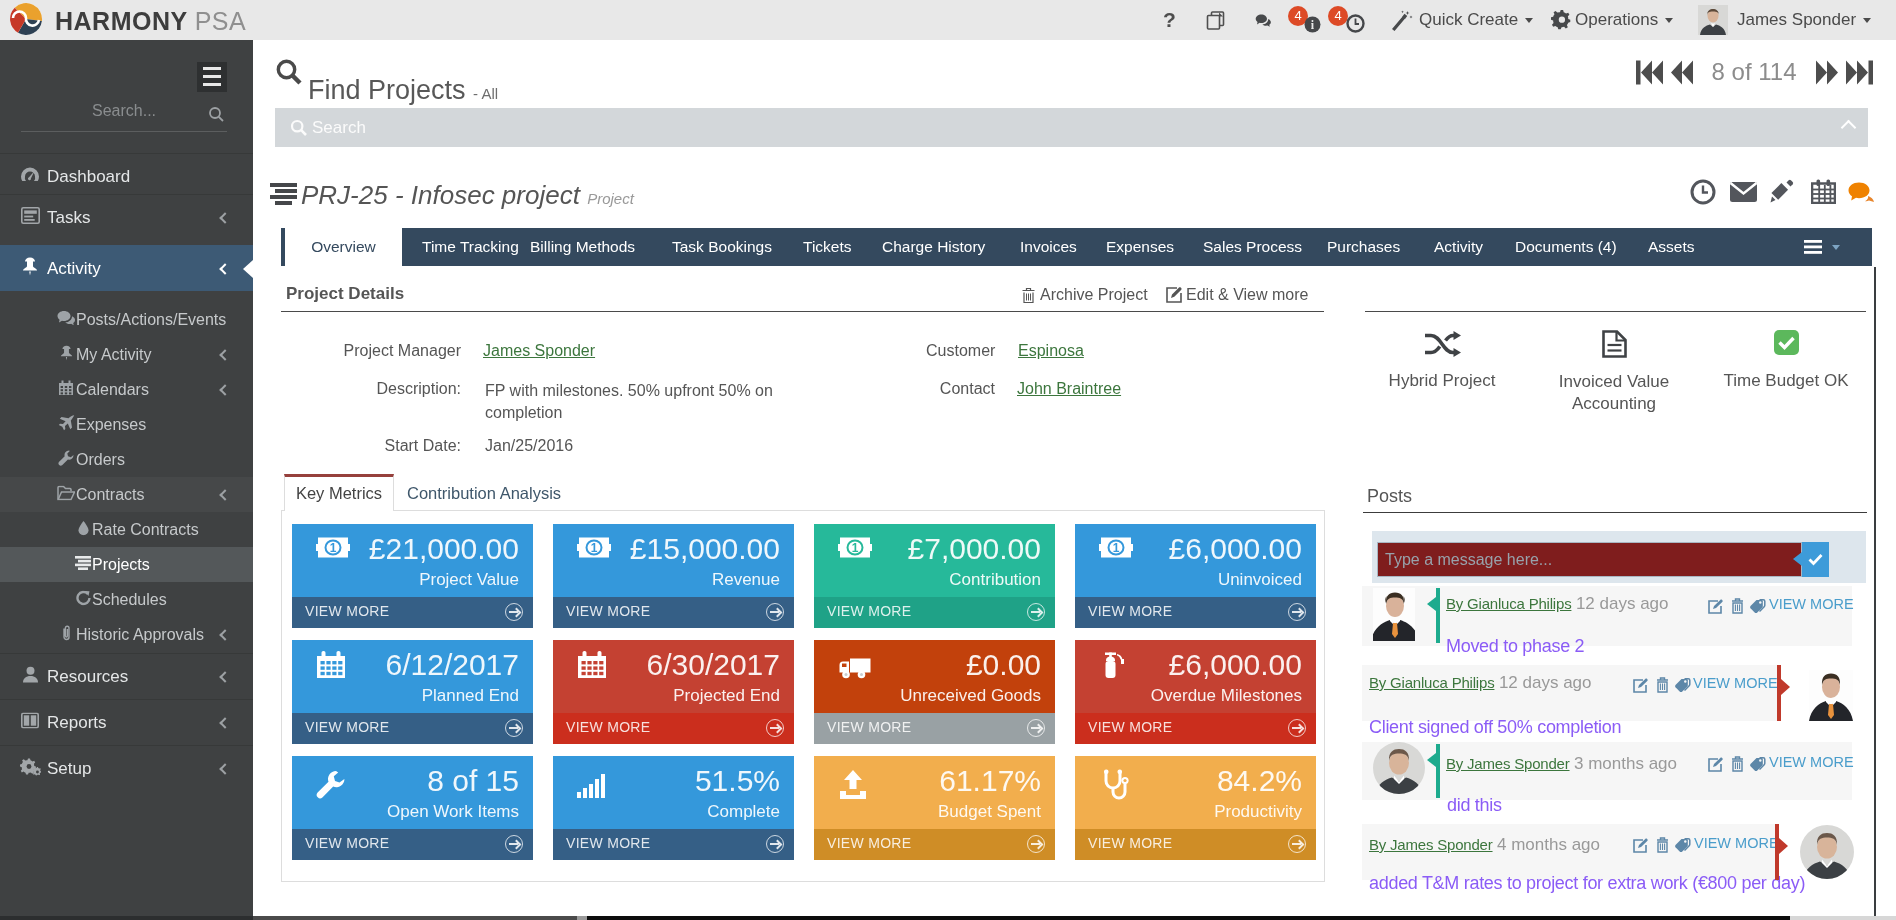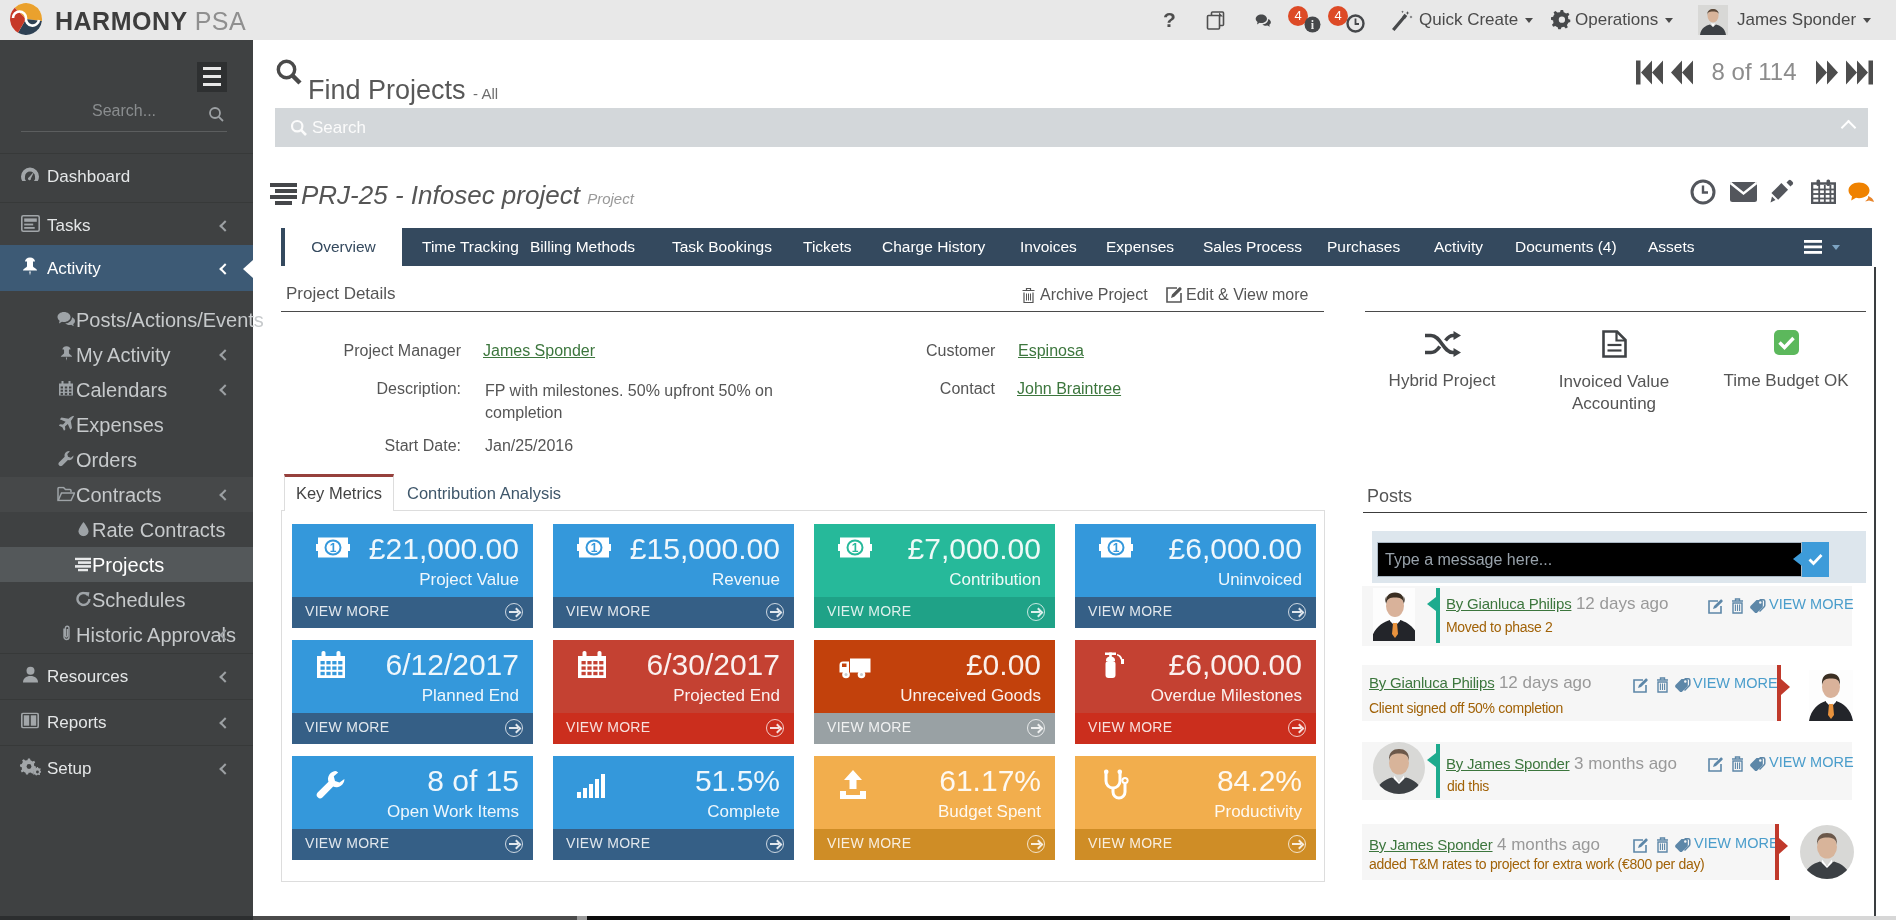--- a/index.html
+++ b/index.html
@@ -17,41 +17,41 @@
 
 
 #sidebar { position:absolute; left:0; top:40px; width:253px; height:876px; background:#3f4142; z-index:10;text-align:center; }
 #hamb { position:absolute; right:26px; top:22px; width:30px; height:30px; background:#2e3031; }
 #hamb div { height:3px; background:#e8e8e8; margin:5px 6px 0 6px; }
 #sbsearch { position:absolute; left:21px; top:62px; width:206px; border-bottom:1px solid #5c5e5f; height:30px; color:#8a8d8f; font-size:16px; }
 .mi { position:absolute; left:0; width:253px; color:#e4e6e7; font-size:17px; border-top:1px solid #373939; }
 .mi .ic { position:absolute; left:19px; top:50%; transform:translateY(-50%); width:22px; text-align:center; color:#a2a6a9; }
 .mi .lb { position:absolute; left:47px; top:50%; transform:translateY(-50%); }
 .mi .chev { position:absolute; right:24px; top:50%; width:8px; height:8px; border-left:2px solid #9da1a4; border-bottom:2px solid #9da1a4; transform:translateY(-50%) rotate(45deg); }
-.sub { font-size:20px; color:#c6c9cb; border-top:none; }
+.sub { font-size:16px; color:#c6c9cb; border-top:none; }
 .sub .ic { left:55px; }
 .sub .lb { left:76px; }
 .sub2 .ic { left:72px; }
 .sub2 .lb { left:92px; }
 #act-arrow { position:absolute; right:0; width:0; height:0; border-top:9px solid transparent; border-bottom:9px solid transparent; border-right:10px solid #fff; }
 
 
 #main { position:absolute; left:253px; top:40px; width:1643px; height:876px; background:#fff; }
 #pgtitle { position:absolute; left:55px; top:35px; font-size:27px; color:#585858; }
 #pgtitle small { font-size:15px; color:#6e6e6e; }
 #searchbar { position:absolute; left:22px; top:68px; width:1593px; height:39px; background:#d3d7da; }
 #searchbar .ph { position:absolute; left:37px; top:10px; color:#fbfbfb; font-size:17px; }
 #rectitle { position:absolute; left:48px; top:140px; font-size:26px; color:#555;font-style:italic; }
 #rectitle small { font-size:15px; color:#999; }
 .ricon { position:absolute; top:139px; }
 #tabbar { position:absolute; left:28px; top:188px; width:1591px; height:38px; background:#34495e; }
 .tab { position:absolute; top:0; height:38px; line-height:38px; color:#fff; font-size:15.5px; }
 #tab-active { position:absolute; left:4px; top:0; width:117px; height:38px; background:#fff; color:#34495e; text-align:center; line-height:38px; font-size:15.5px; }
 
-#pd-title { position:absolute; left:33px; top:244px; font-size:17px; color:#555; }
+#pd-title { position:absolute; left:33px; top:244px; font-size:17px; color:#555;font-weight:bold; }
 .pd-link { position:absolute; top:246px; font-size:16px; color:#555; }
 #pd-hr { position:absolute; left:28px; top:271px; width:1043px; height:0; border-top:1px solid #4a4a4a; }
 .fl { position:absolute; font-size:16px; color:#555; white-space:nowrap; }
 .fl-label { text-align:right; }
 a.green { color:#3c763d; text-decoration:underline; }
 
 #km-tab { position:absolute; left:31px; top:434px; width:110px; height:37px; background:#fff; border:1px solid #ddd; border-top:3px solid #96403c; border-bottom:none; color:#444; font-size:16.5px; text-align:center; line-height:33px; z-index:3; }
 #ca-tab { position:absolute; left:154px; top:444px; font-size:16.5px; color:#3f576b; }
 #km-panel { position:absolute; left:28px; top:470px; width:1044px; height:372px; border:1px solid #ddd; }
 
@@ -68,29 +68,29 @@
 .c-blue .body { background:#3498db; } .c-blue .foot { background:#355f86; }
 .c-green .body { background:#26b99a; } .c-green .foot { background:#1fa287; }
 .c-gray .body { background:#c2410c; } .c-gray .foot { background:#99a1a4; }
 .c-red .body { background:#c44132; } .c-red .foot { background:#cb2e1d; }
 .c-orange .body { background:#f2ae4d; } .c-orange .foot { background:#cf8d26; }
 
 .status-lab { position:absolute; font-size:17px; color:#555; text-align:center; }
 #posts-title { position:absolute; left:1114px; top:446px; font-size:18px; color:#555; }
 #posts-hr { position:absolute; left:1110px; top:472px; width:504px; border-top:1px solid #3c3c3c; }
 #msgblock { position:absolute; left:1119px; top:491px; width:494px; height:52px; background:#dde6ed; }
-#msginput { position:absolute; left:5px; top:11px; width:425px; height:35px; background:#000000; border:1px solid #a9b6c2; color:#98a2ab; font-size:16px; line-height:33px; padding-left:7px; }
+#msginput { position:absolute; left:5px; top:11px; width:425px; height:35px; background:#7f1d1d; border:1px solid #a9b6c2; color:#98a2ab; font-size:16px; line-height:33px; padding-left:7px; }
 #msgbtn { position:absolute; left:430px; top:11px; width:27px; height:35px; background:#3d9bd9; }
 #msgbtn:before { content:""; position:absolute; left:-9px; top:10px; border-top:7px solid transparent; border-bottom:7px solid transparent; border-right:9px solid #3d9bd9; }
 .post { position:absolute; left:1109px; background:#f6f6f6; }
 .pbar-g { position:absolute; width:4px; background:#1dab8e; }
 .pbar-r { position:absolute; width:4px; background:#c0392b; }
 .pname { font-size:15px; letter-spacing:-0.2px; color:#3c763d; text-decoration:underline; }
 .ptime { font-size:17px; color:#999; }
-.ptext { font-size:14px; letter-spacing:-0.3px; color:#a16207; white-space:nowrap; }
+.ptext { font-size:18px; letter-spacing:-0.3px; color:#8b5cf6; white-space:nowrap;margin-top:17px; }
 .pvm { font-size:14.5px; color:#4a9dcb; white-space:nowrap; }
 .pico { display:inline-block; vertical-align:-2px; }
 #rightline { position:absolute; left:1621px; top:227px; width:2px; height:653px; background:#3a3d40; }
 
 .bstrip { position:absolute; top:916px; height:4px; }
 </style>
 </head>
 <body>
 
 <div id="topbar">
@@ -172,21 +172,21 @@
       </svg>
   </div>
 
   <div class="mi" style="top:113px;height:46px;">
     <span class="ic"><svg width="20" height="18" viewBox="0 0 20 18">
           <path d="M10,2 A9,9 0 0 0 1,11 A9,9 0 0 0 2.2,15.5 L6,15.5 A5,5 0 0 1 5,11 A5,5 0 0 1 10,6 A5,5 0 0 1 15,11 A5,5 0 0 1 14,15.5 L17.8,15.5 A9,9 0 0 0 19,11 A9,9 0 0 0 10,2 Z" fill="#a2a6a9"></path>
           <path d="M9,11.8 L14.5,5.5 L10.9,13 A1.5,1.5 0 1 1 9,11.8 Z" fill="#a2a6a9"></path>
         </svg></span>
     <span class="lb">Dashboard</span>
   </div>
-  <div class="mi" style="top:162px;height:46px;padding-left:46px;">
+  <div class="mi" style="top:154px;height:46px;padding-left:46px;">
     <span class="ic"><svg width="19" height="17" viewBox="0 0 19 17">
           <rect x="0.8" y="0.8" width="17.4" height="15.4" rx="1.5" fill="none" stroke="#a2a6a9" stroke-width="1.6"></rect>
           <rect x="3.2" y="3.4" width="12.6" height="3.4" fill="#a2a6a9"></rect>
           <rect x="3.2" y="8.6" width="9" height="1.8" fill="#a2a6a9"></rect>
           <rect x="3.2" y="12" width="10.5" height="1.8" fill="#a2a6a9"></rect>
         </svg></span>
     <span class="lb">Tasks</span>
       <span class="chev"></span>
   </div>
   <div class="mi" style="top:205px;height:46px;background:#3d5a75;border-top-color:#3d5a75;">

